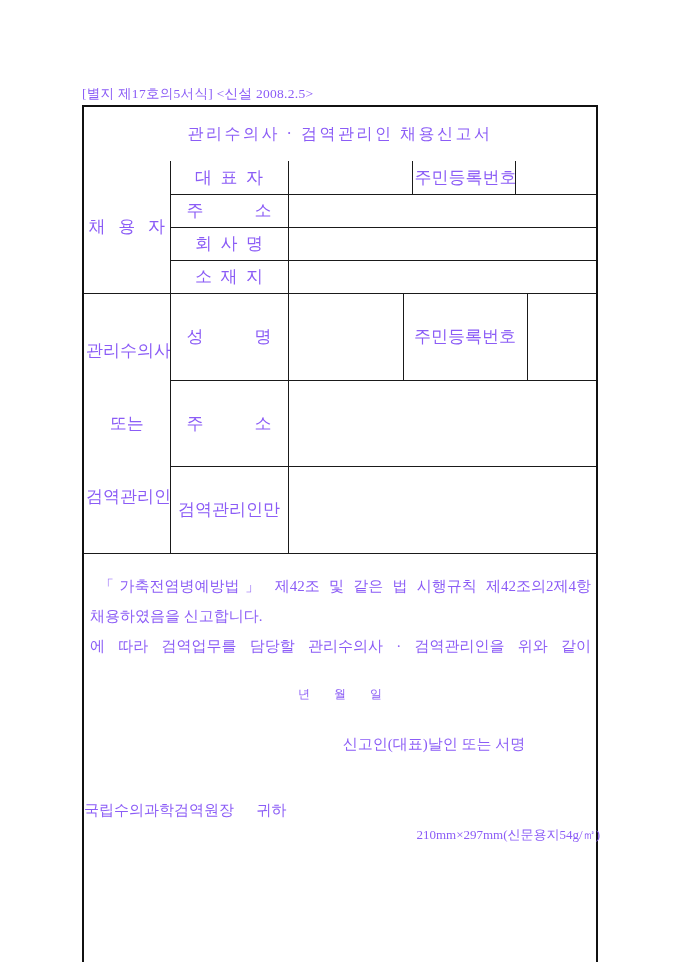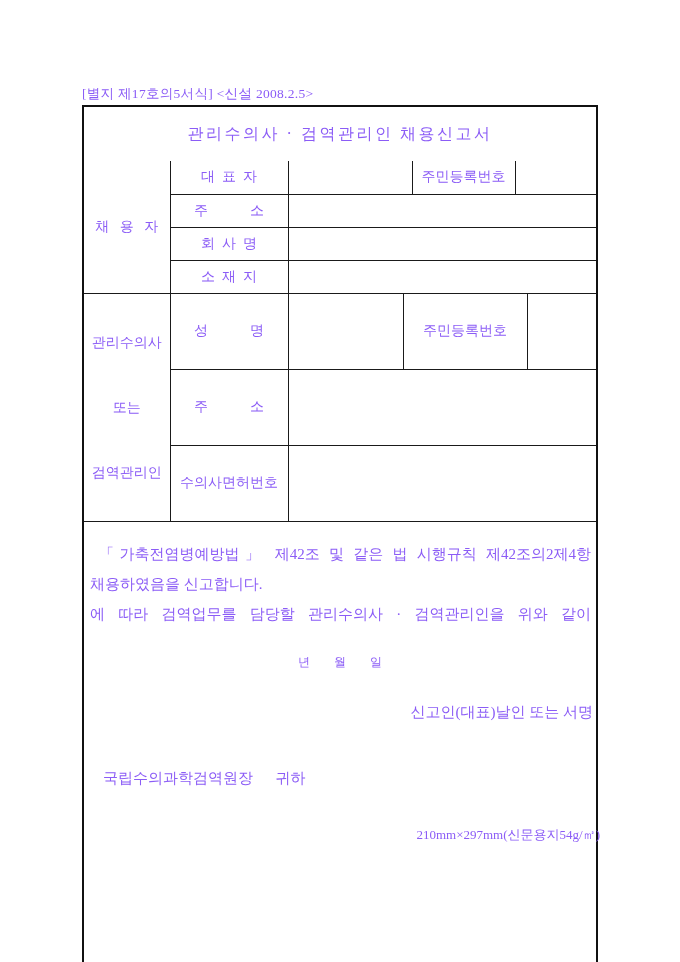--- a/index.html
+++ b/index.html
@@ -40,21 +40,21 @@
   }
   .form-table {
     border-collapse: collapse;
     table-layout: fixed;
     width: 512px;
   }
   .form-table td {
     border: 1px solid #1a1a1a;
     height: 33px;
     padding: 0 2px;
-    font-size: 14px;
+    font-size: 17px;
     text-align: center;
     vertical-align: middle;
     white-space: pre;
     overflow: hidden;
   }
   .form-table tr:first-child td { border-top: none; }
   .form-table td:first-child { border-left: none; text-align: center; }
   .form-table td:last-child { border-right: none; }
   .group-cell { font-size: 14px; }
   .group-cell .gline { line-height: 33px; }
@@ -70,31 +70,30 @@
   .decl-line.first { text-indent: 9px; }
   .date-line {
     margin-top: 22px;
     line-height: 22px;
     text-align: center;
     white-space: pre;
     font-size: 12px;
   }
   .sign-row {
     display: flex;
-    justify-content: flex-end;
+    justify-content: center;
     margin-top: 28px;
     line-height: 22px;
     padding-left: 191px;
     padding-right: 3px;
     font-size: 15px;
   }
   .recipient {
     margin-top: 44px;
     line-height: 22px;
-    padding-left: 19px;
     white-space: pre;
     font-size: 15px;
   }
   .notes-section {
     border-top: 1px solid #1a1a1a;
     height: 131px;
     padding: 54px 8px 0 8px;
     font-size: 14.5px;
     line-height: 22px;
     white-space: pre;
@@ -167,21 +166,21 @@
         <td>성            명</td>
         <td class="value-cell"></td>
         <td>주민등록번호</td>
         <td class="value-cell"></td>
       </tr>
       <tr>
         <td>주            소</td>
         <td class="value-cell" colspan="3"></td>
       </tr>
       <tr>
-        <td>수의사면허번호</td>
+        <td>검역관리인만</td>
         <td class="value-cell" colspan="3"></td>
       </tr>
     </tbody>
       </table>
 
     <div class="decl-section">
       <div class="decl-para">
         <div class="decl-line justify first">「가축전염병예방법」 제42조 및 같은 법 시행규칙 제42조의2제4항</div>
         <div class="decl-line">채용하였음을 신고합니다.</div>
         <div class="decl-line justify">에 따라 검역업무를 담당할 관리수의사 · 검역관리인을 위와 같이</div>

